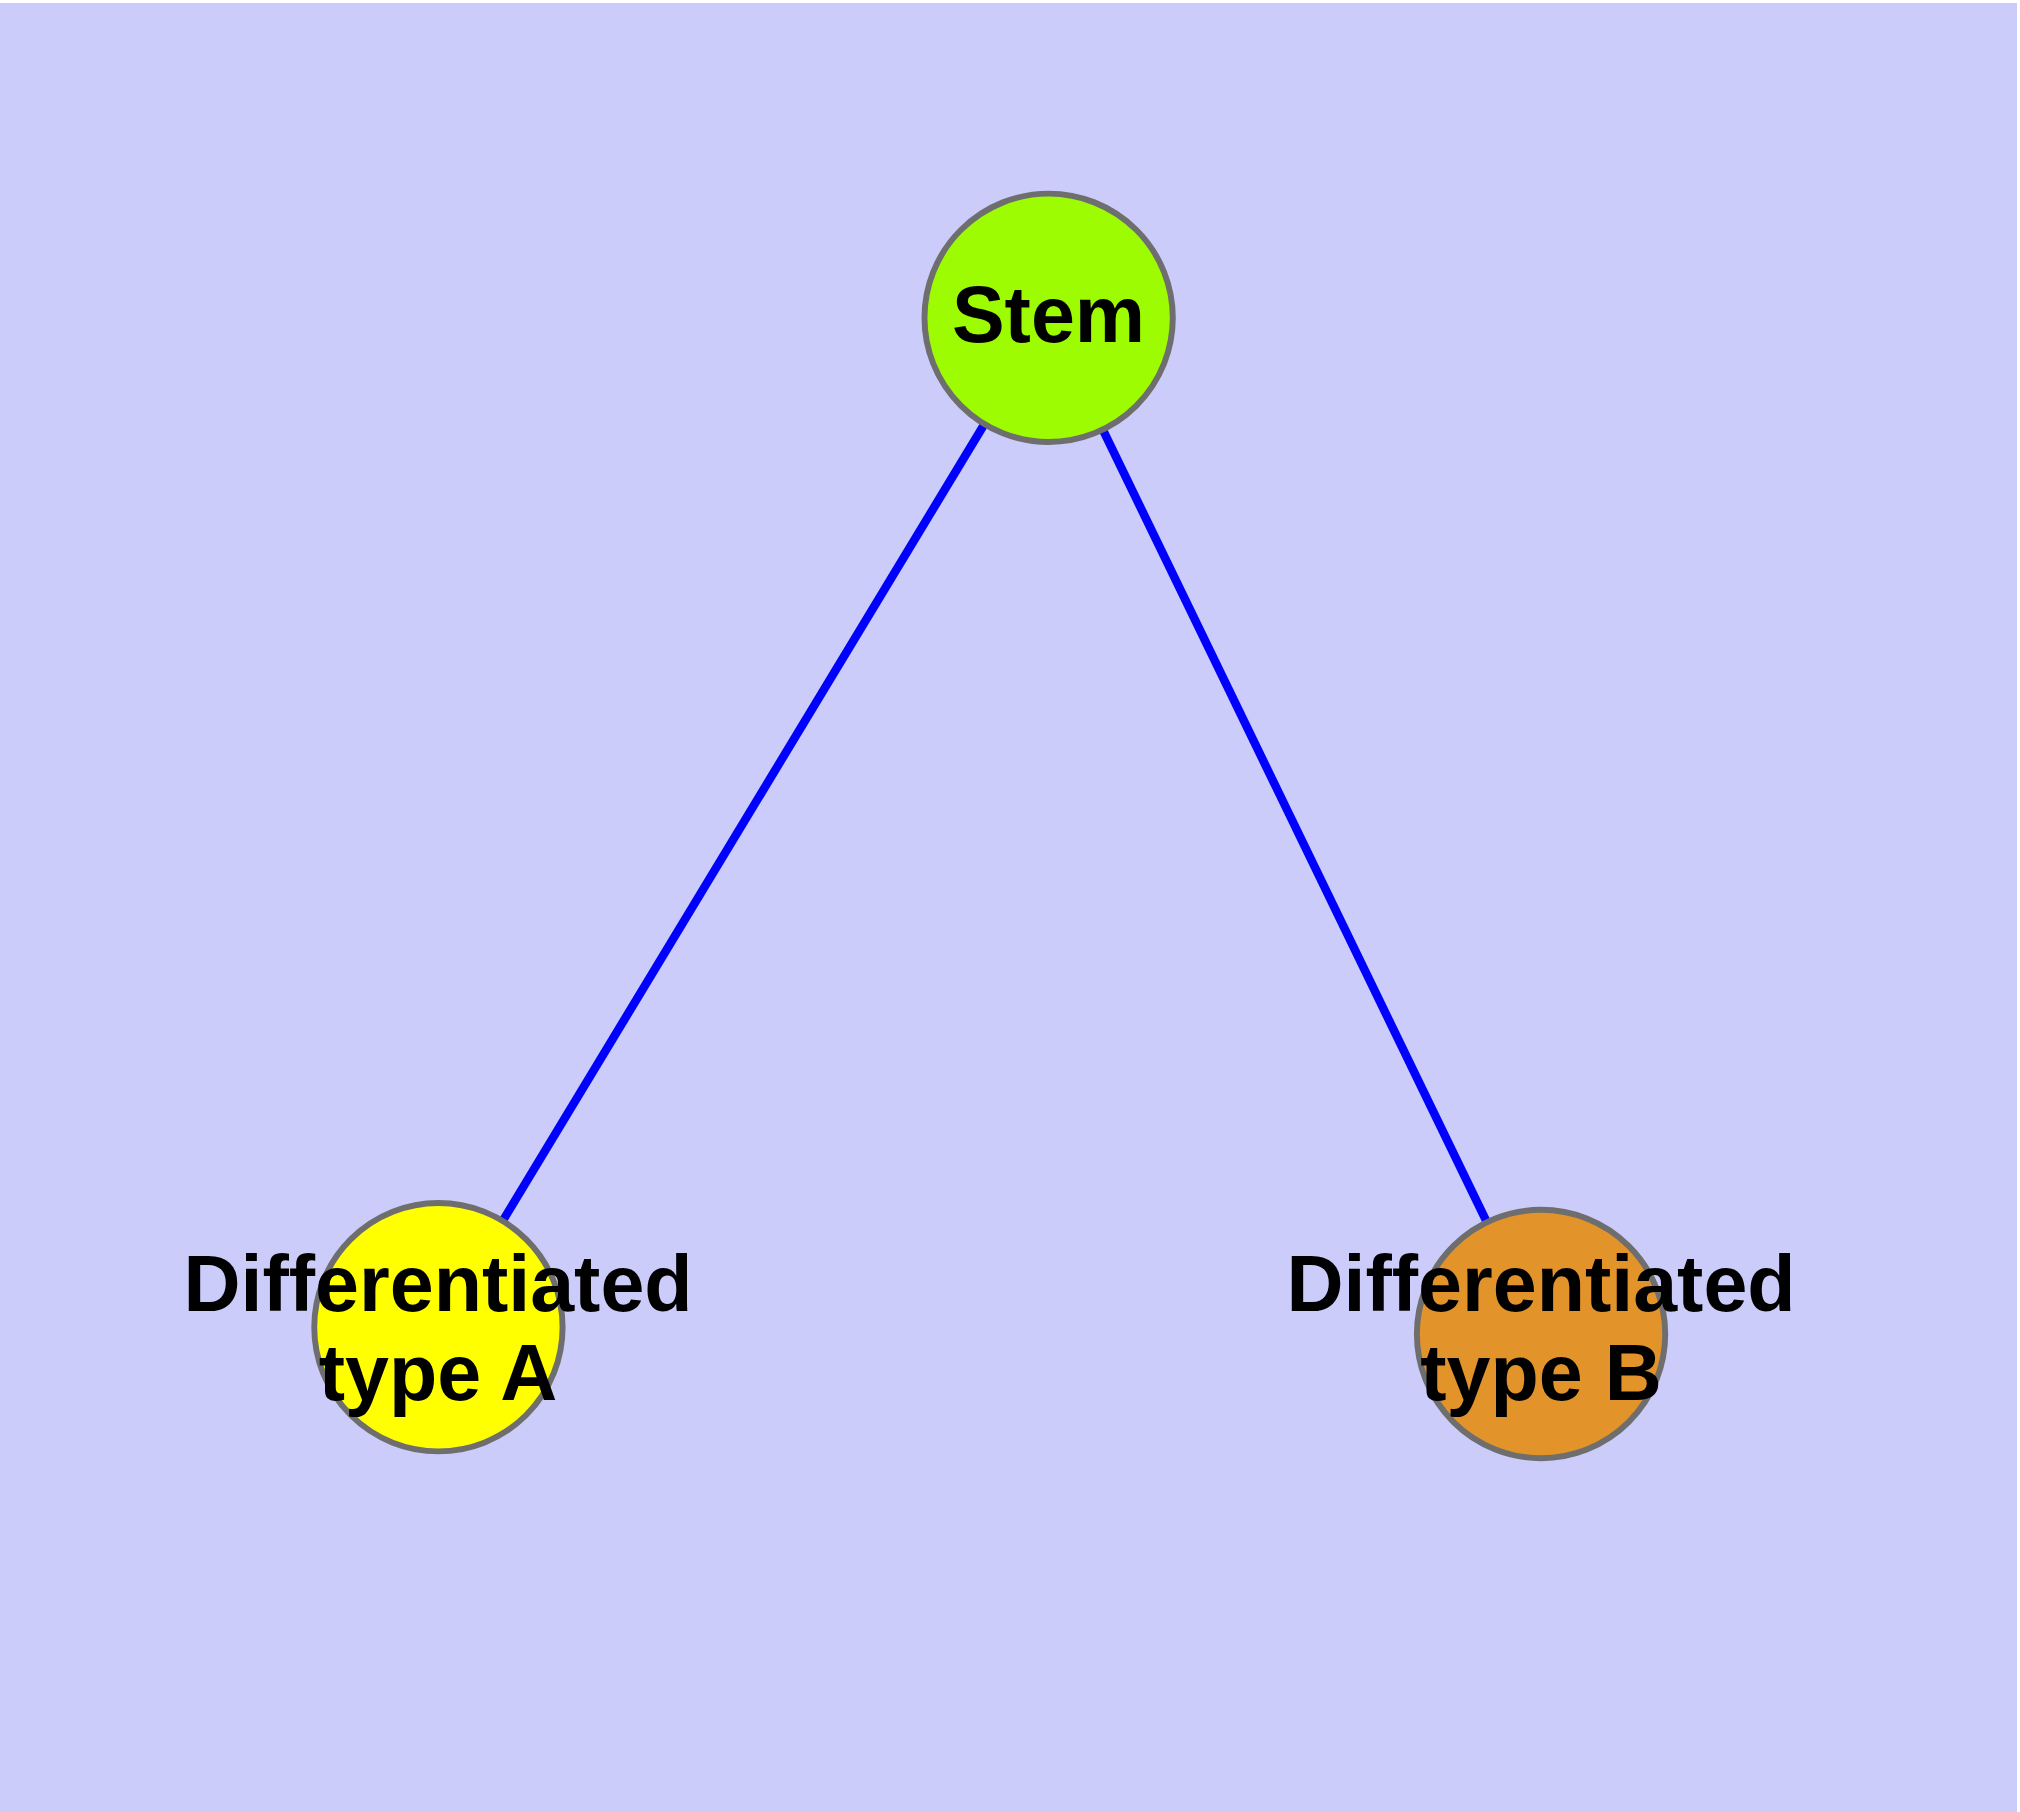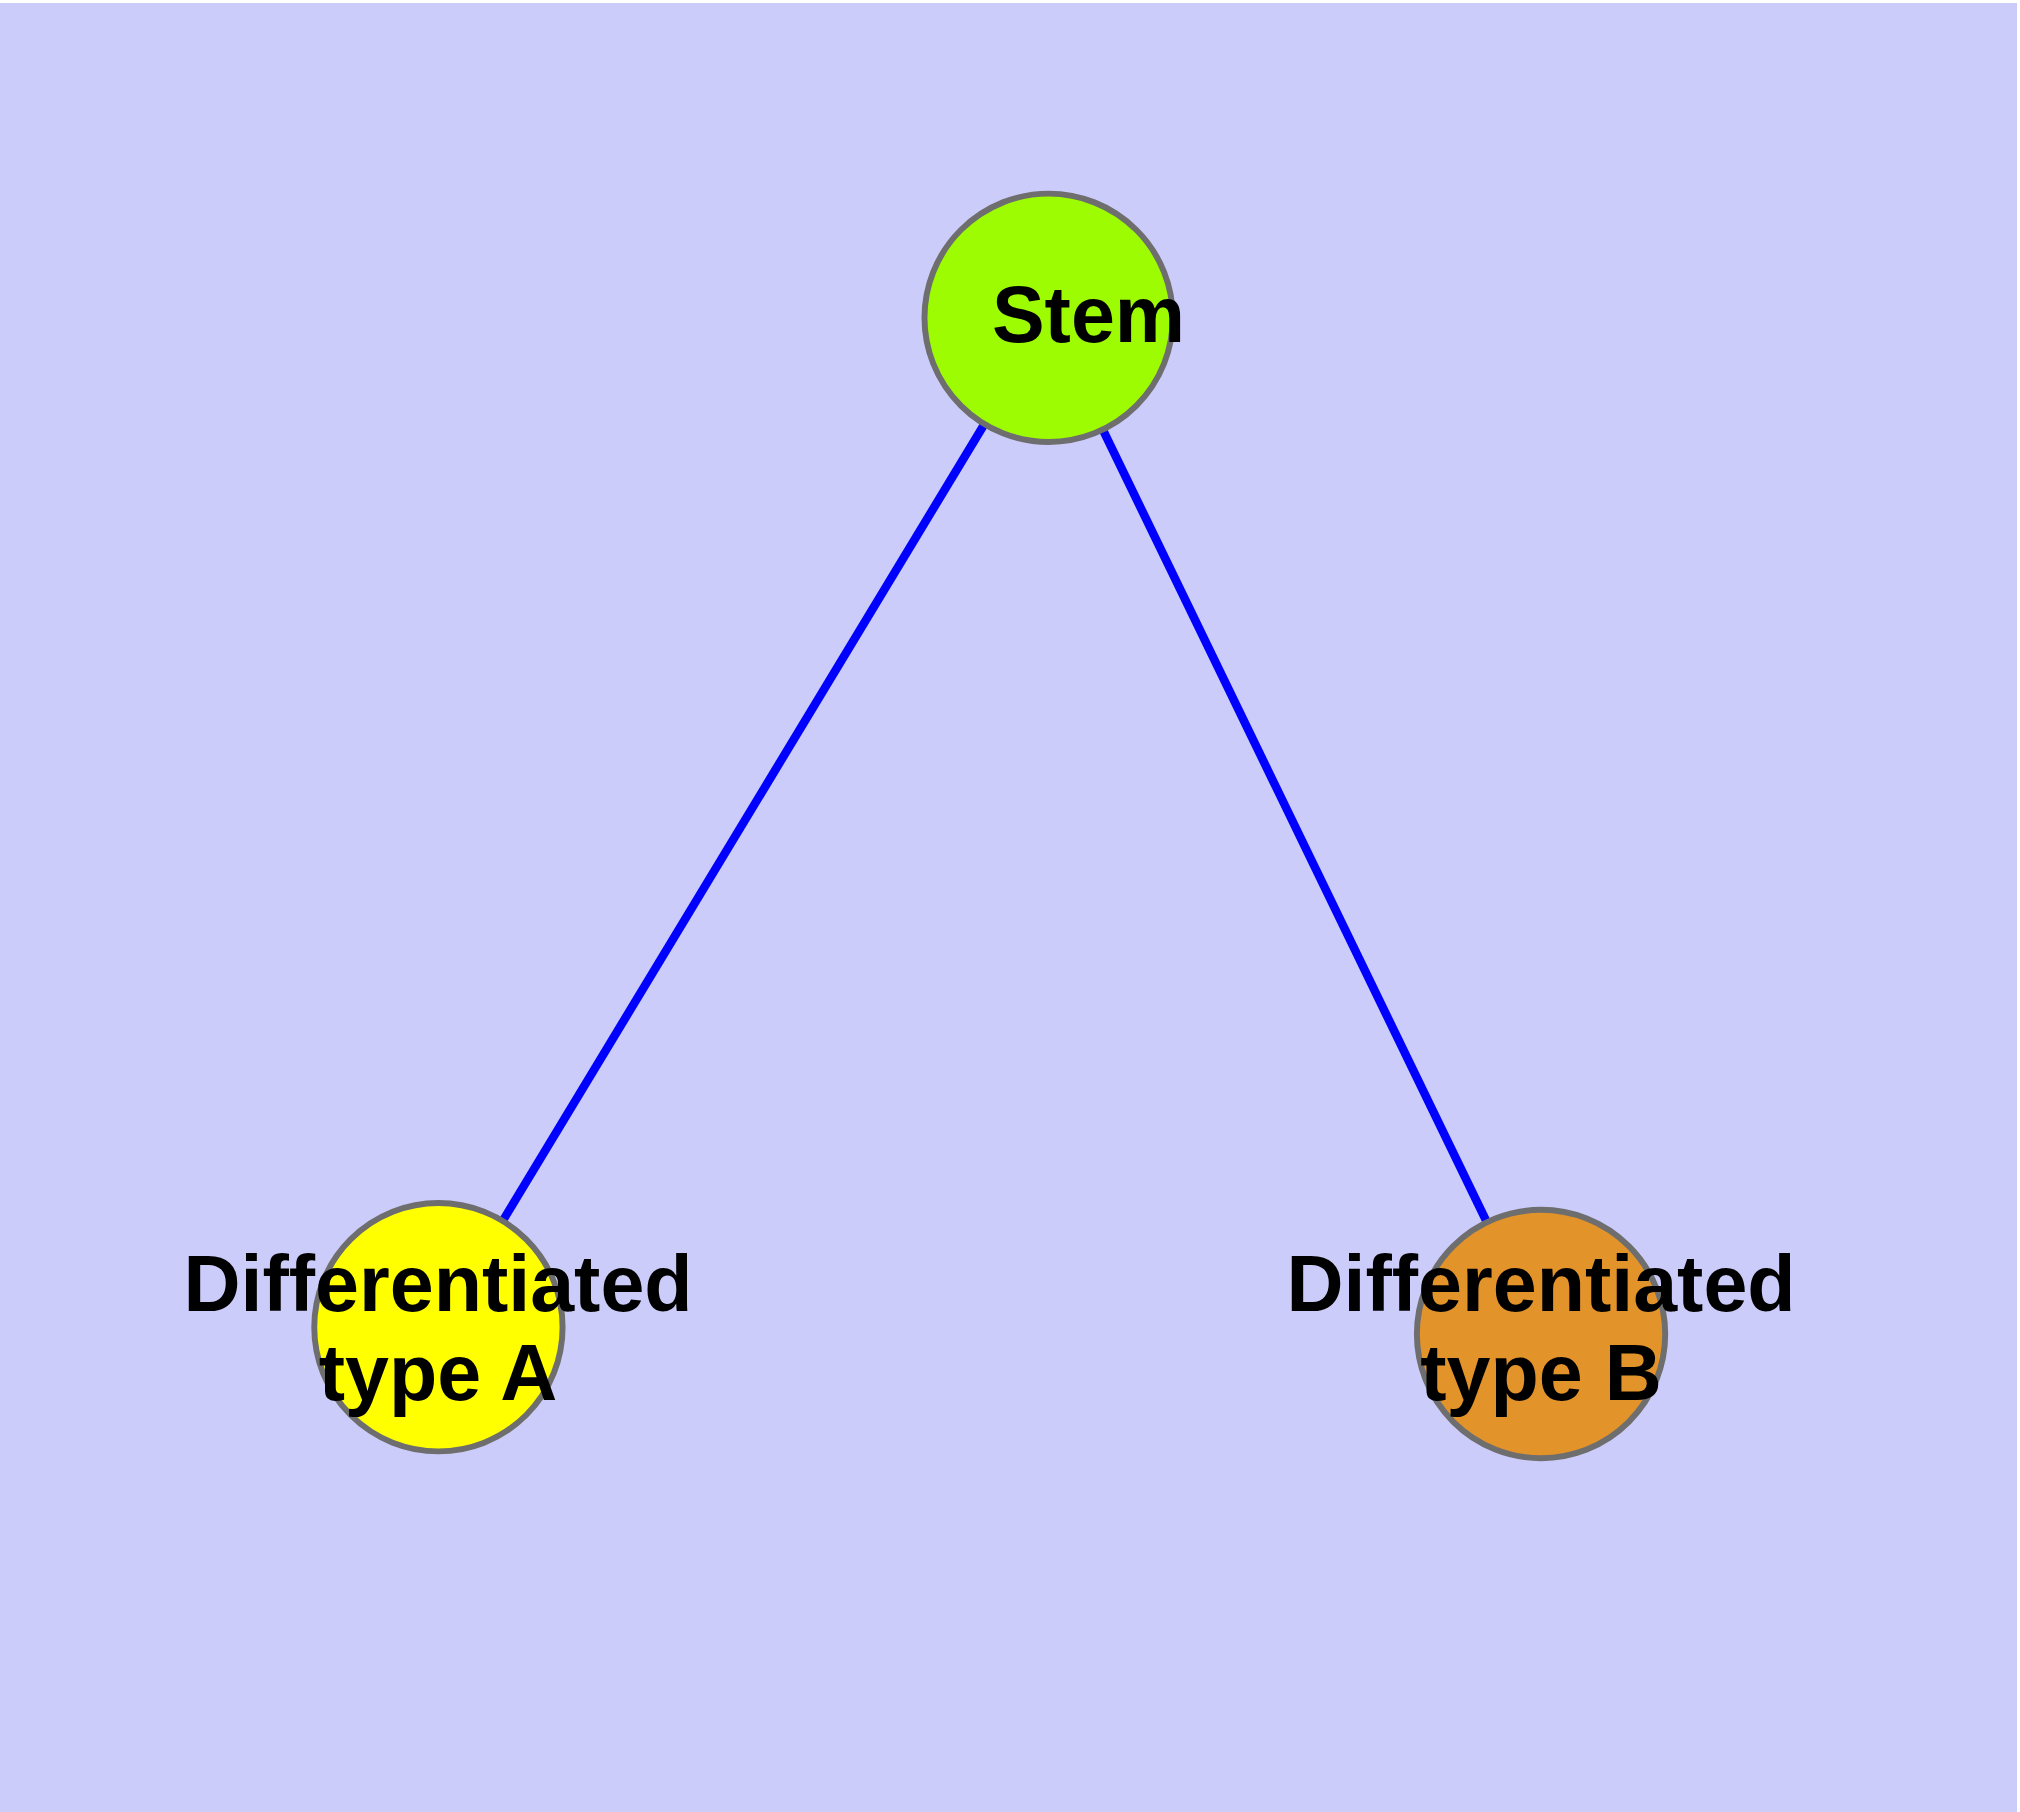--- a/index.html
+++ b/index.html
@@ -36,21 +36,21 @@
     text-align: center;
     color: #000000;
     font-weight: bold;
     font-family: "Liberation Sans", sans-serif;
     line-height: 1.13;
     white-space: pre-line;
     pointer-events: none;
     -webkit-font-smoothing: antialiased;
   }
   #label-stem {
-    left: 834px;
+    left: 794px;
     top: 270px;
     width: 509px;
     font-size: 79px;
   }
   #label-diff-a {
     left: 167px;
     top: 1239px;
     width: 542px;
     font-size: 79px;
   }

